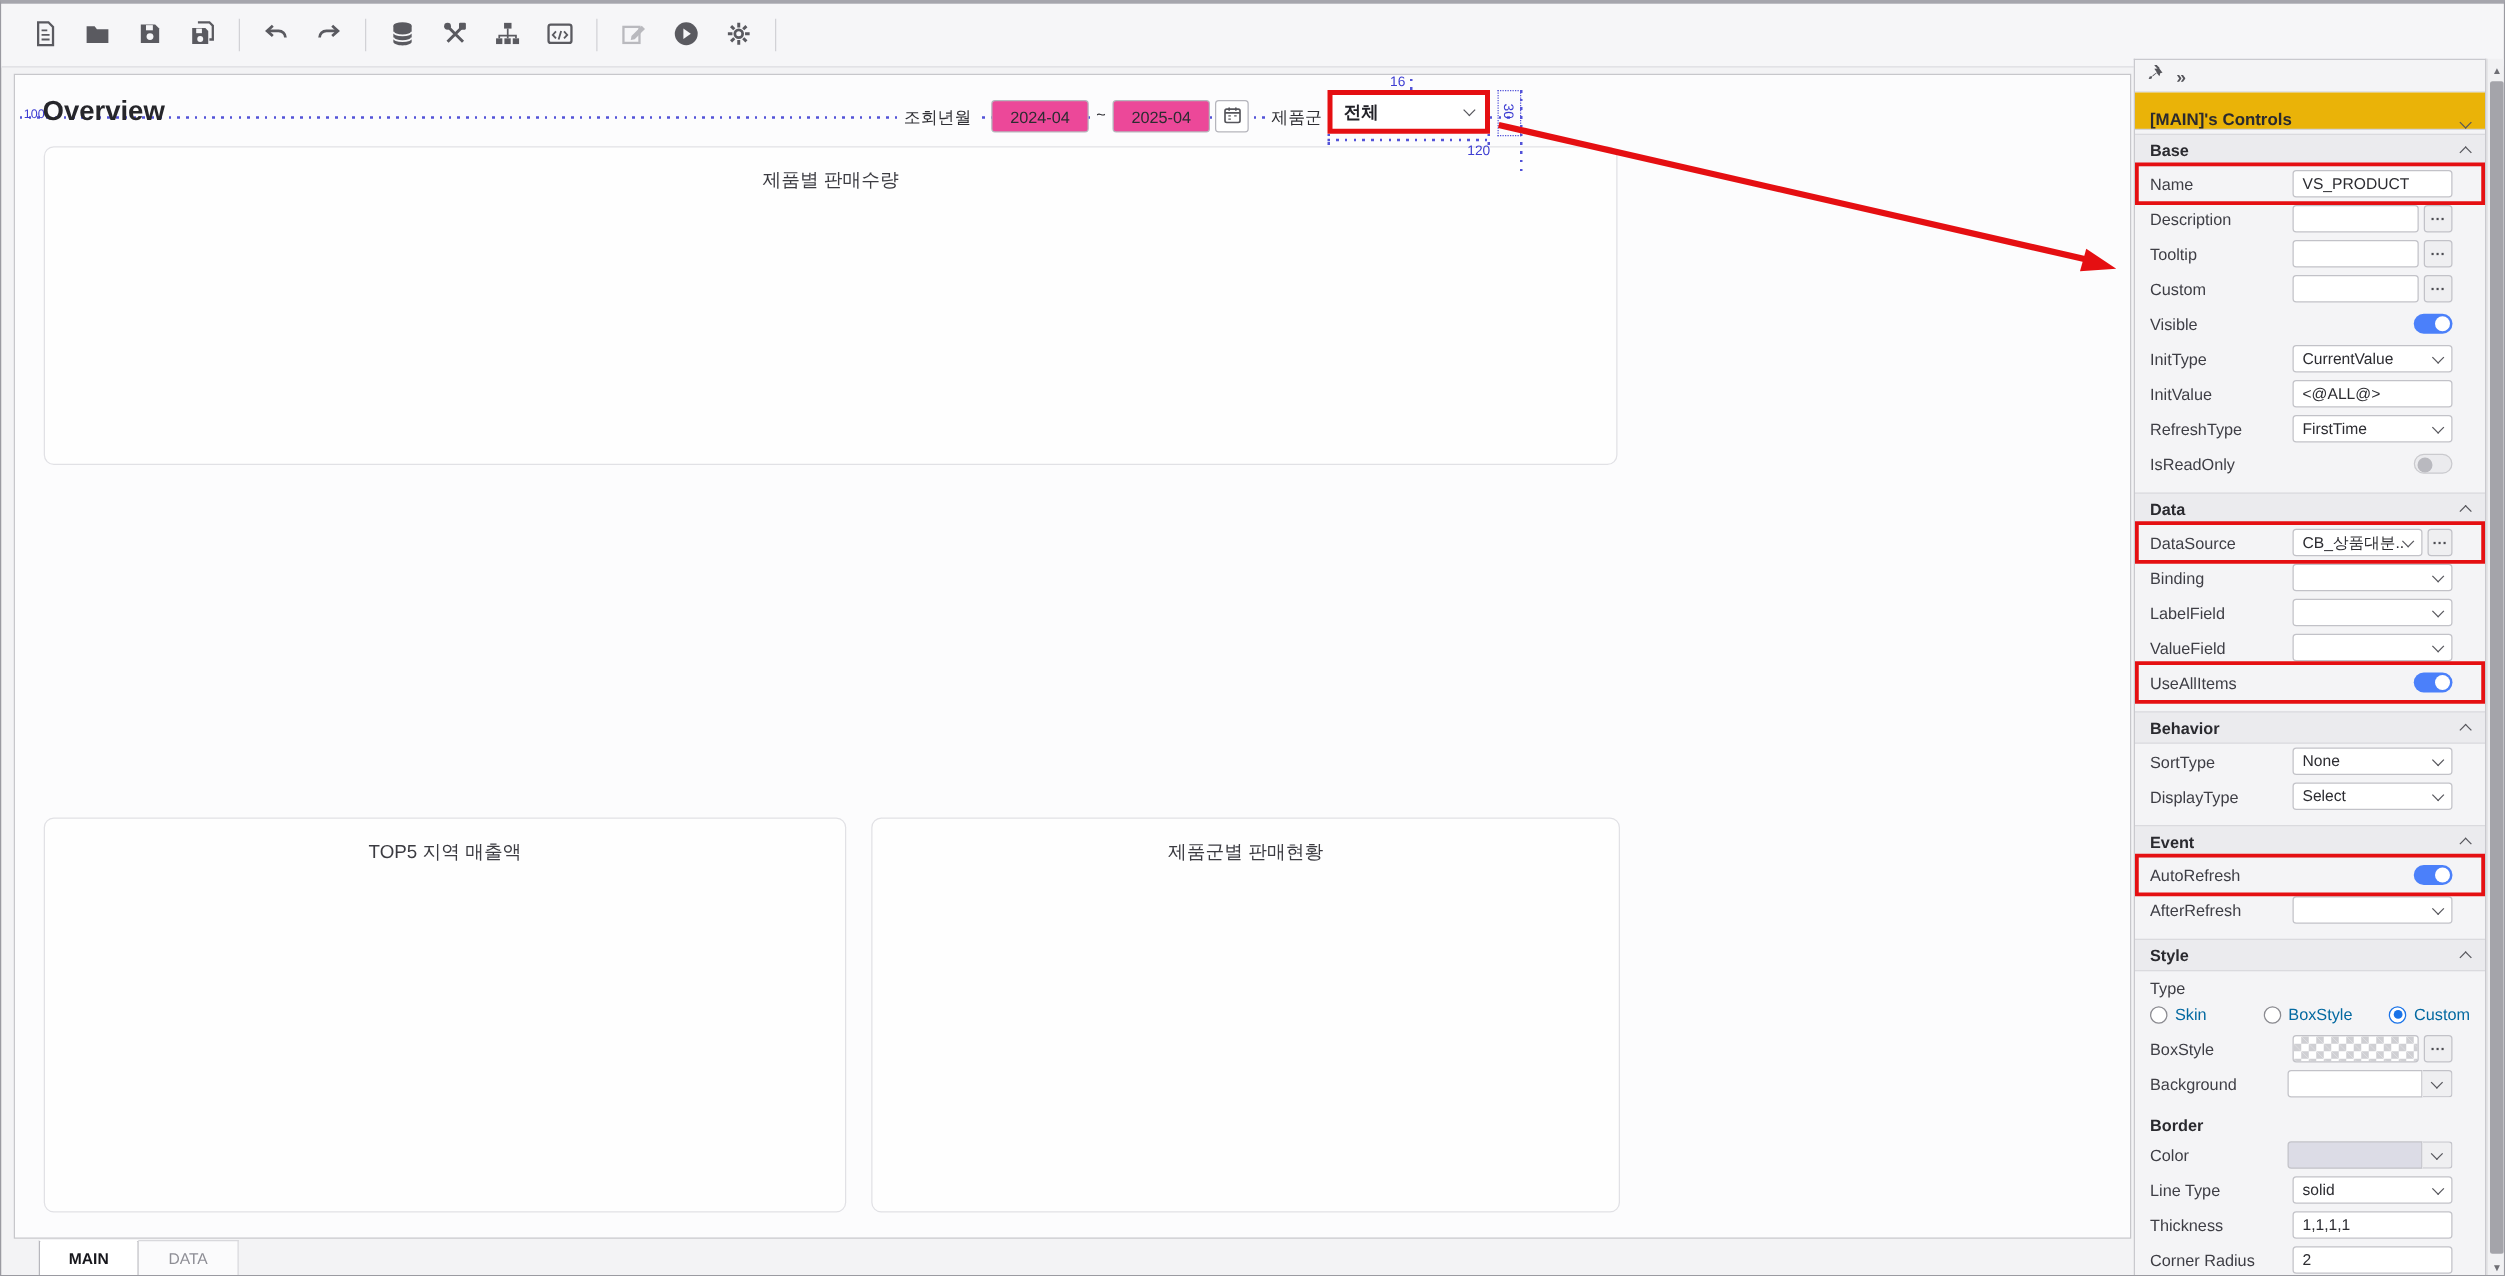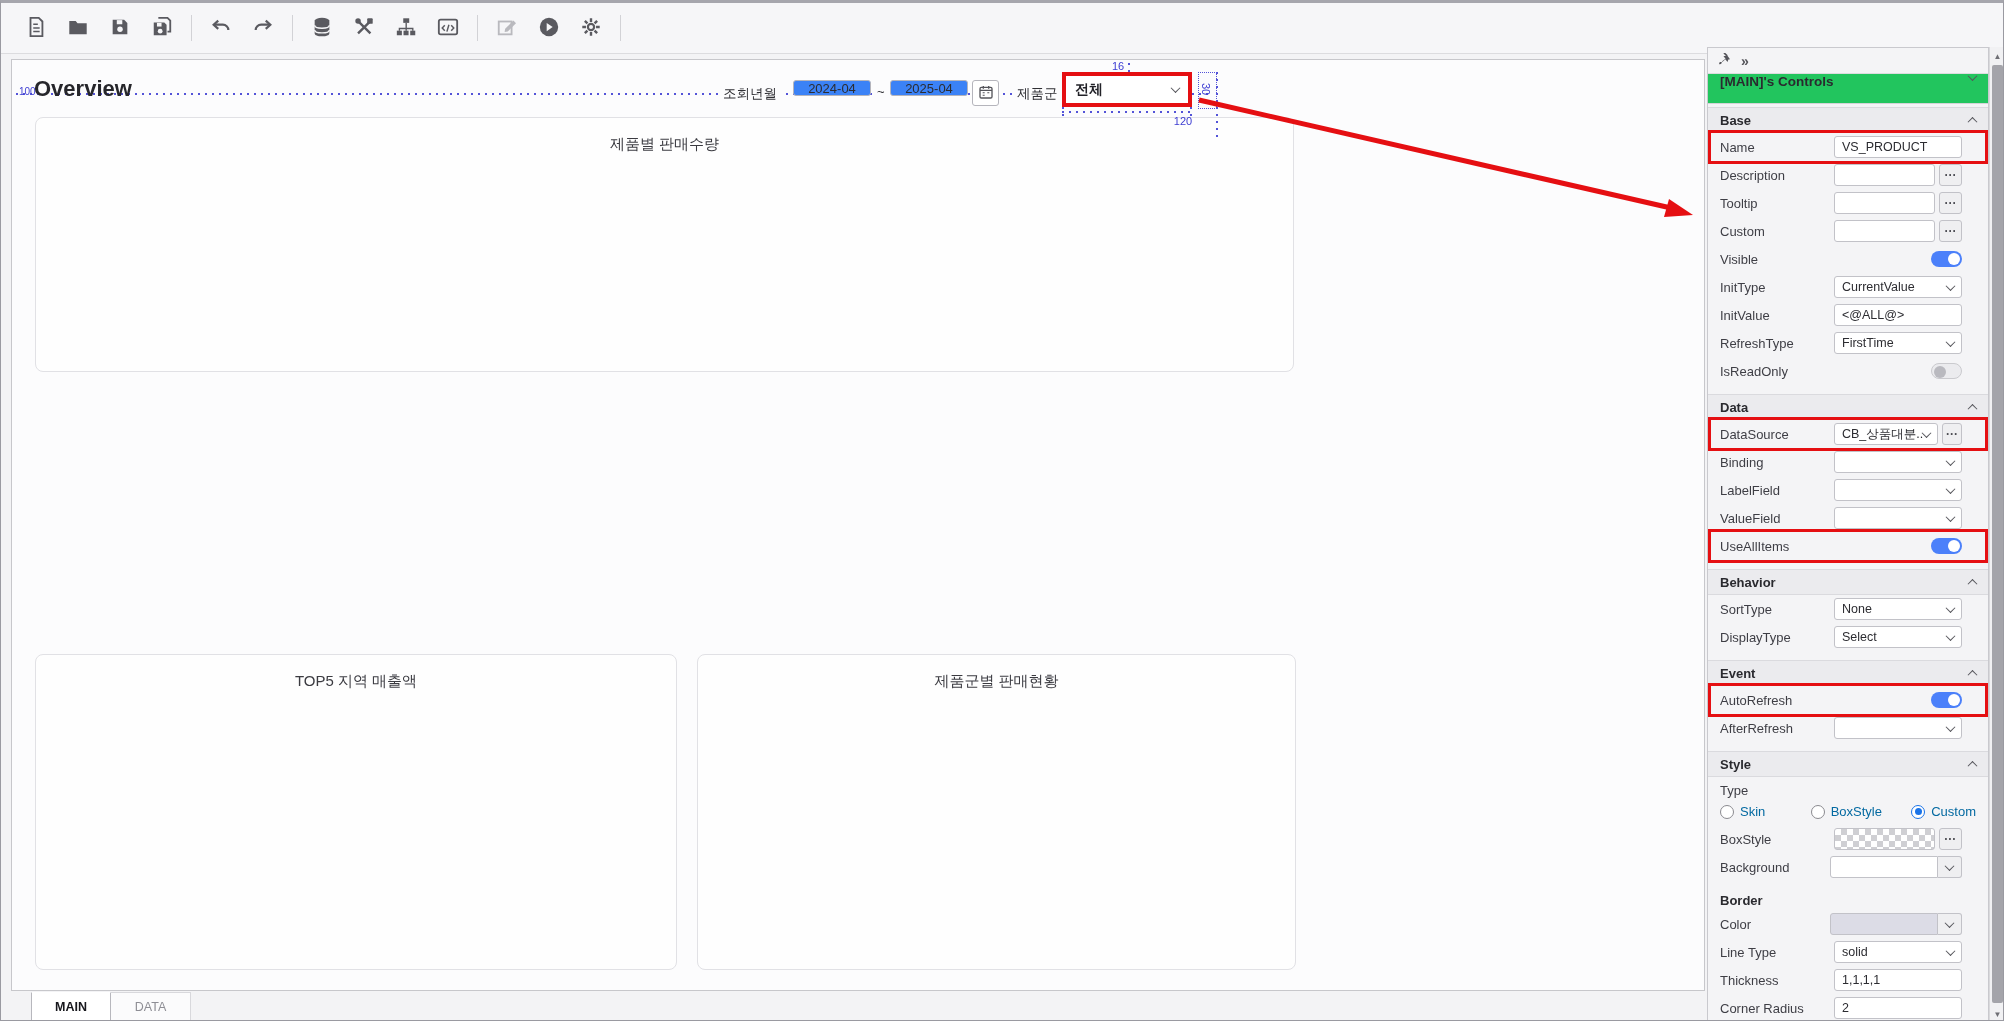--- a/index.html
+++ b/index.html
@@ -23,21 +23,21 @@
   .cv-title { position:absolute; left:22px; top:16px; font-size:22px; font-weight:bold; color:#26262b; z-index:2; }
   .ruler-num { position:absolute; left:7px; top:26px; font-size:10px; color:#3d3dd2; z-index:2; }
   .dotline-h { position:absolute; height:2px;
                background-image:repeating-linear-gradient(90deg,#5353d8 0 2px,transparent 2px 7px); }
   .dotline-v { position:absolute; width:2px;
                background-image:repeating-linear-gradient(180deg,#5353d8 0 2px,transparent 2px 7px); }
   .guide-main { left:4px; top:33px; width:1196px; z-index:0; }
 
   .filterbar { position:absolute; top:0; left:0; width:100%; height:64px; z-index:1; }
   .flabel { position:absolute; top:25px; font-size:13.5px; color:#2f2f34; background:#fcfcfd; padding:0 5px; }
-  .fld { position:absolute; top:20px; height:16px; background:#3b82f6; border:1px solid #b5b5bc;
+  .fld { position:absolute; top:20px; height:26px; background:#ec4899; border:1px solid #b5b5bc;
          border-radius:3px; font-size:13px; color:#2c2c31; display:flex; align-items:center; justify-content:center; }
   .tilde { position:absolute; top:24px; font-size:13px; color:#2f2f34; background:#fcfcfd; padding:0 4px; }
   .calbtn { position:absolute; top:20px; width:27px; height:26px; background:#fff; border:1px solid #b5b5bc;
             border-radius:3px; color:#55555b; display:flex; align-items:center; justify-content:center; cursor:pointer; }
   .calbtn svg { width:16px; height:16px; }
 
   .redbox-dd { position:absolute; left:1050px; top:12px; width:130px; height:35px;
                border:4px solid #e50f12; background:#fff; z-index:3; }
   .dd-select { position:absolute; inset:0; display:flex; align-items:center; justify-content:space-between;
                padding:0 9px; font-size:14px; font-weight:bold; color:#222228; cursor:pointer; }
@@ -61,22 +61,22 @@
                 font-weight:bold; color:#17171c;margin-left:20px; }
   .tab.inactive { background:#fbfbfc; border:1px solid #d8d8dc; border-left:none; color:#8e8e95; }
 
   
   .inspector { position:absolute; left:1706px; top:44px; width:282px; height:977px;
                background:#f4f4f6; border:1px solid #c9c9ce; border-bottom:none; overflow:hidden; }
   .pinrow { height:26px; display:flex; align-items:center; gap:10px; padding:0 10px;
             border-bottom:1px solid #dcdcdf; color:#55555b; }
   .pinrow svg { width:13px; height:13px; }
   .collapse-glyph { font-size:14px; font-weight:bold; color:#55555b; cursor:pointer; }
-  .ins-header { height:30px; display:flex; align-items:flex-start; justify-content:space-between;
-                padding:0 12px; background:#22c55e; border-bottom:1px solid #d4d4d8;
+  .ins-header { height:30px; display:flex; align-items:flex-end; justify-content:space-between;
+                padding:0 12px; background:#eab308; border-bottom:1px solid #d4d4d8;
                 font-size:13.5px; font-weight:bold; color:#2a2a2f; cursor:pointer; }
   .sec-header { height:26px; margin-top:9px; display:flex; align-items:center; justify-content:space-between;
                 padding:0 12px; background:#ebebee; border-top:1px solid #dadade;
                 border-bottom:1px solid #dadade; font-size:13px; font-weight:bold; color:#2a2a2f; cursor:pointer; }
   .prow { position:relative; height:28px; display:flex; align-items:center; padding:0 26px 0 12px; }
   .prow .lbl { flex:1; font-size:13px; color:#3e3e45; }
   .ctlwrap { display:flex; gap:4px; width:128px; justify-content:flex-end; }
   .ctl { background:#fff; border:1px solid #c2c2c8; border-radius:3px; height:22px;
          font-size:12.5px; color:#2c2c31; display:flex; align-items:center; }
   .ctl.input { width:132px; padding:0 7px; }

